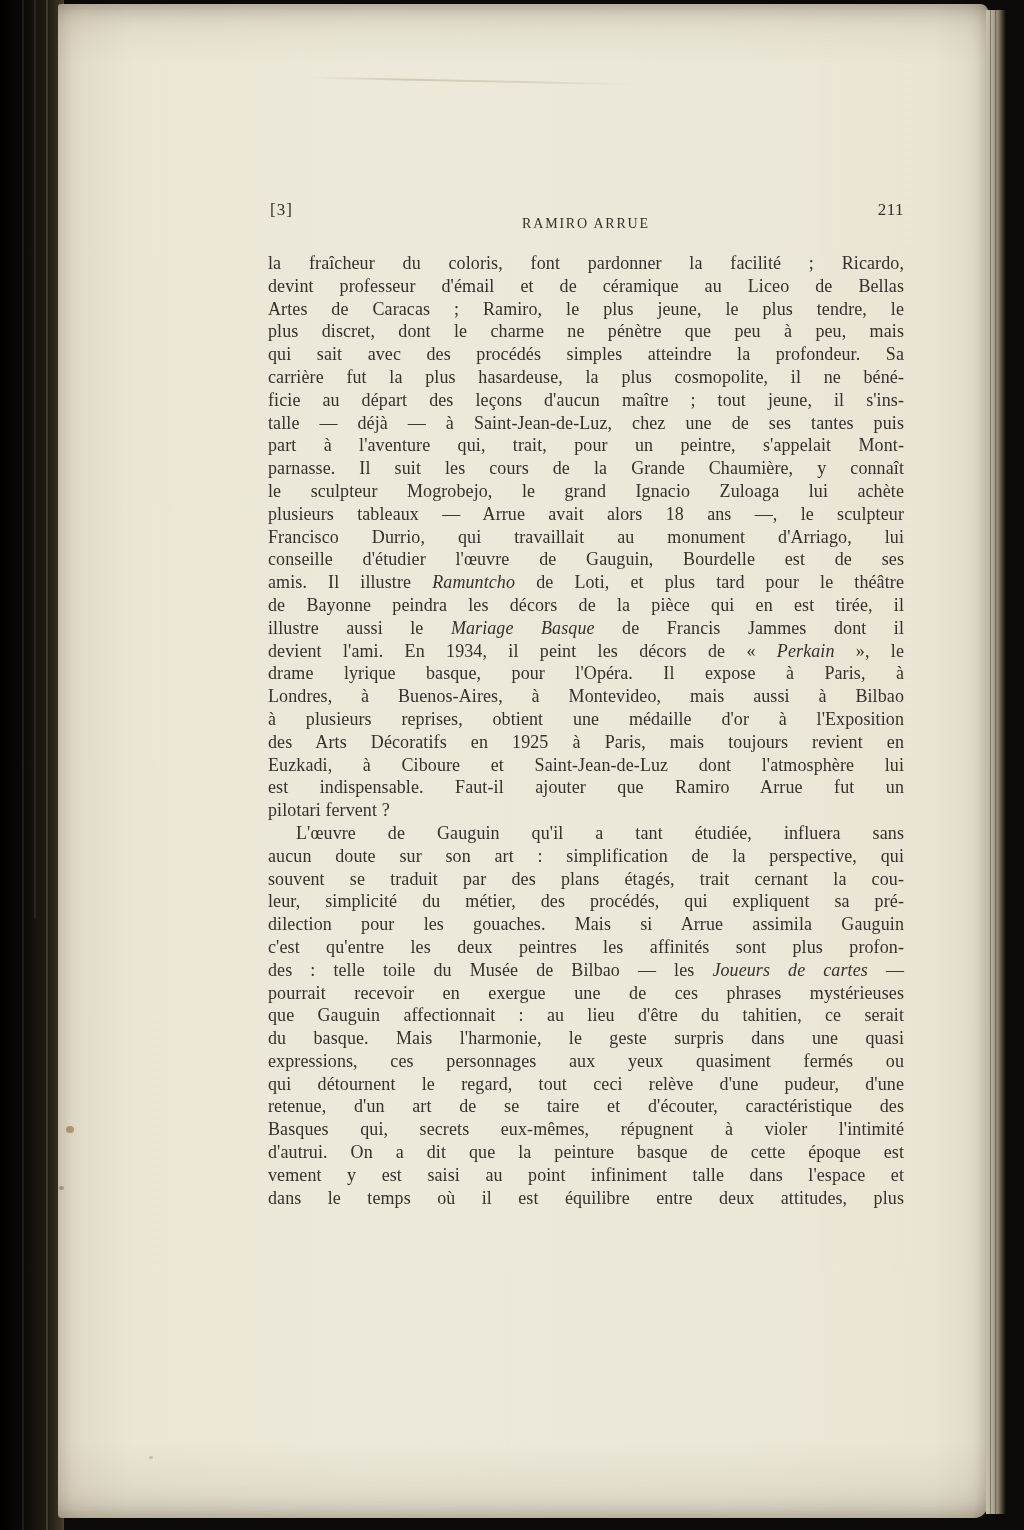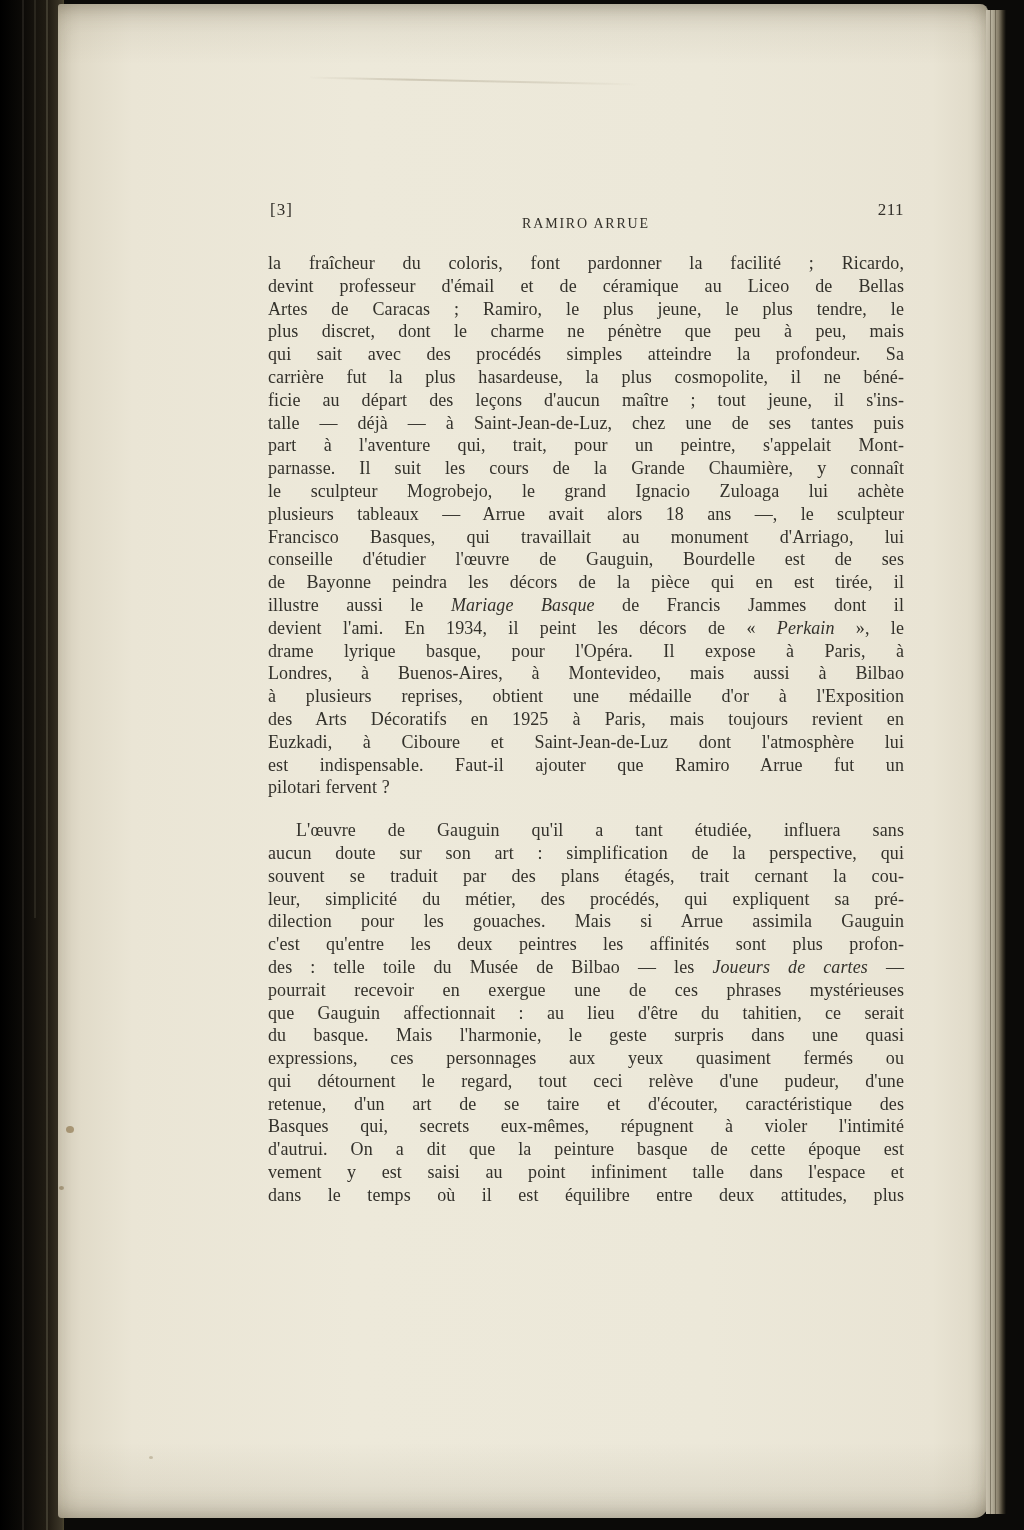--- a/index.html
+++ b/index.html
@@ -67,21 +67,21 @@
     position: relative;
     height: 22px;
     margin-bottom: 30px;
     font-size: 17px;
     color: #33302a;
   }
   .header-left { position: absolute; left: 2px; top: 0; letter-spacing: 1px; }
   .header-title { position: absolute; left: 50%; top: 16px; transform: translateX(-50%); font-size: 14px; letter-spacing: 1.8px; white-space: nowrap; }
   .header-right { position: absolute; right: 0; top: 0; letter-spacing: 0.5px; }
 
-  .paragraph + .paragraph { margin-top: 20px; }
+  .paragraph + .paragraph { }
   .line {
     font-size: 18px;
     line-height: 22.8px;
     letter-spacing: 0.1px;
     text-align: justify;
     text-align-last: justify;
     white-space: normal;
     color: #33312b;
   }
   .line.no-justify { text-align-last: left; }
@@ -113,22 +113,23 @@
           <div class="line"><span>Artes de Caracas ; Ramiro, le plus jeune, le plus tendre, le</span></div>
           <div class="line"><span>plus discret, dont le charme ne pénètre que peu à peu, mais</span></div>
           <div class="line"><span>qui sait avec des procédés simples atteindre la profondeur. Sa</span></div>
           <div class="line"><span>carrière fut la plus hasardeuse, la plus cosmopolite, il ne béné-</span></div>
           <div class="line"><span>ficie au départ des leçons d'aucun maître ; tout jeune, il s'ins-</span></div>
           <div class="line"><span>talle — déjà — à Saint-Jean-de-Luz, chez une de ses tantes puis</span></div>
           <div class="line"><span>part à l'aventure qui, trait, pour un peintre, s'appelait Mont-</span></div>
           <div class="line"><span>parnasse. Il suit les cours de la Grande Chaumière, y connaît</span></div>
           <div class="line"><span>le sculpteur Mogrobejo, le grand Ignacio Zuloaga lui achète</span></div>
           <div class="line"><span>plusieurs tableaux — Arrue avait alors 18 ans —, le sculpteur</span></div>
-          <div class="line"><span>Francisco Basques, qui travaillait au monument d'Arriago, lui</span></div>
+          <div class="line"><span>Francisco Durrio, qui travaillait au monument d'Arriago, lui</span></div>
           <div class="line"><span>conseille d'étudier l'œuvre de Gauguin, Bourdelle est de ses</span></div>
+          <div class="line"><span>amis. Il illustre </span><span class="italic">Ramuntcho</span><span> de Loti, et plus tard pour le théâtre</span></div>
           <div class="line"><span>de Bayonne peindra les décors de la pièce qui en est tirée, il</span></div>
           <div class="line"><span>illustre aussi le </span><span class="italic">Mariage Basque</span><span> de Francis Jammes dont il</span></div>
           <div class="line"><span>devient l'ami. En 1934, il peint les décors de « </span><span class="italic">Perkain</span><span> », le</span></div>
           <div class="line"><span>drame lyrique basque, pour l'Opéra. Il expose à Paris, à</span></div>
           <div class="line"><span>Londres, à Buenos-Aires, à Montevideo, mais aussi à Bilbao</span></div>
           <div class="line"><span>à plusieurs reprises, obtient une médaille d'or à l'Exposition</span></div>
           <div class="line"><span>des Arts Décoratifs en 1925 à Paris, mais toujours revient en</span></div>
           <div class="line"><span>Euzkadi, à Ciboure et Saint-Jean-de-Luz dont l'atmosphère lui</span></div>
           <div class="line"><span>est indispensable. Faut-il ajouter que Ramiro Arrue fut un</span></div>
           <div class="line no-justify"><span>pilotari fervent ?</span></div>

